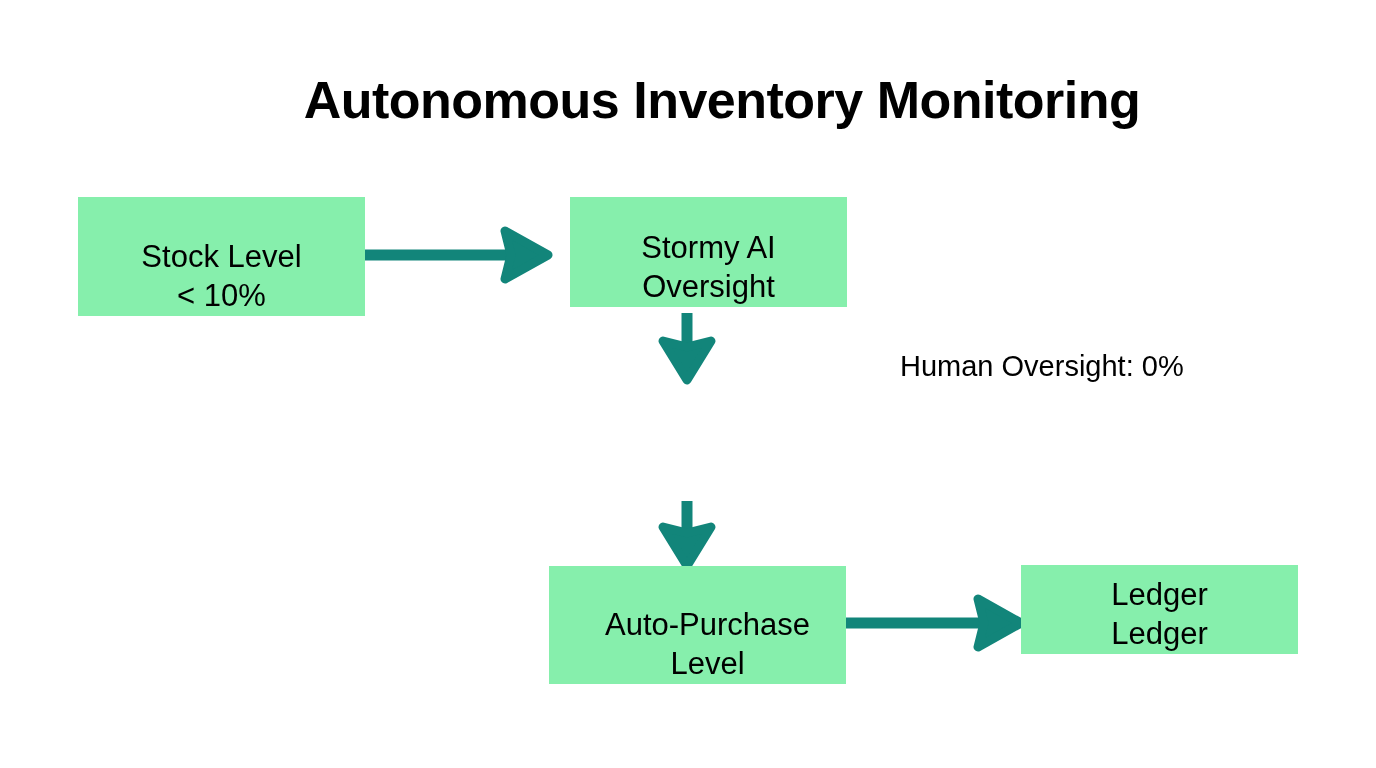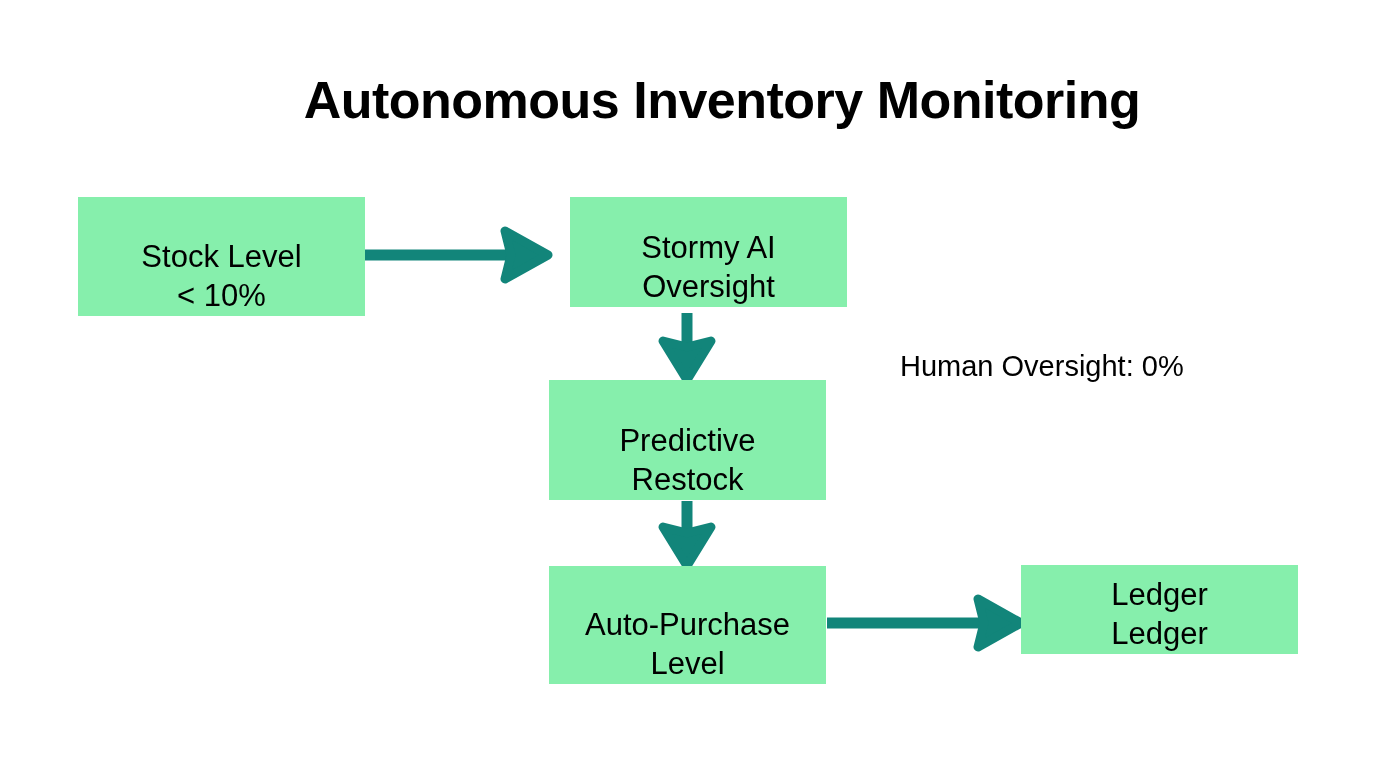--- a/index.html
+++ b/index.html
@@ -98,26 +98,22 @@
   <div class="node" style="left:78px; top:197px; width:287px; height:119px;">
     <span class="line">Stock Level</span>
     <span class="line">&lt; 10%</span>
   </div>
 
   <div class="node" style="left:570px; top:197px; width:277px; height:110px;">
     <span class="line">Stormy AI</span>
     <span class="line">Oversight</span>
   </div>
 
-  <div class="node" style="left:549px; top:380px; width:277px; height:120px;">
-    <span class="line">Predictive</span>
-    <span class="line">Restock</span>
-  </div>
 
-  <div class="node" style="left:549px; top:566px; width:277px; height:118px;">
+  <div class="node" style="left:549px; top:566px; width:277px; height:118px;padding-left:20px;">
     <span class="line">Auto-Purchase</span>
     <span class="line">Level</span>
   </div>
 
   <div class="node" style="left:1021px; top:565px; width:277px; height:89px;">
     <span class="line">Ledger</span>
     <span class="line">Ledger</span>
   </div>
 
   <div class="metric" style="left:900px; top:350px;">Human Oversight: 0%</div>

